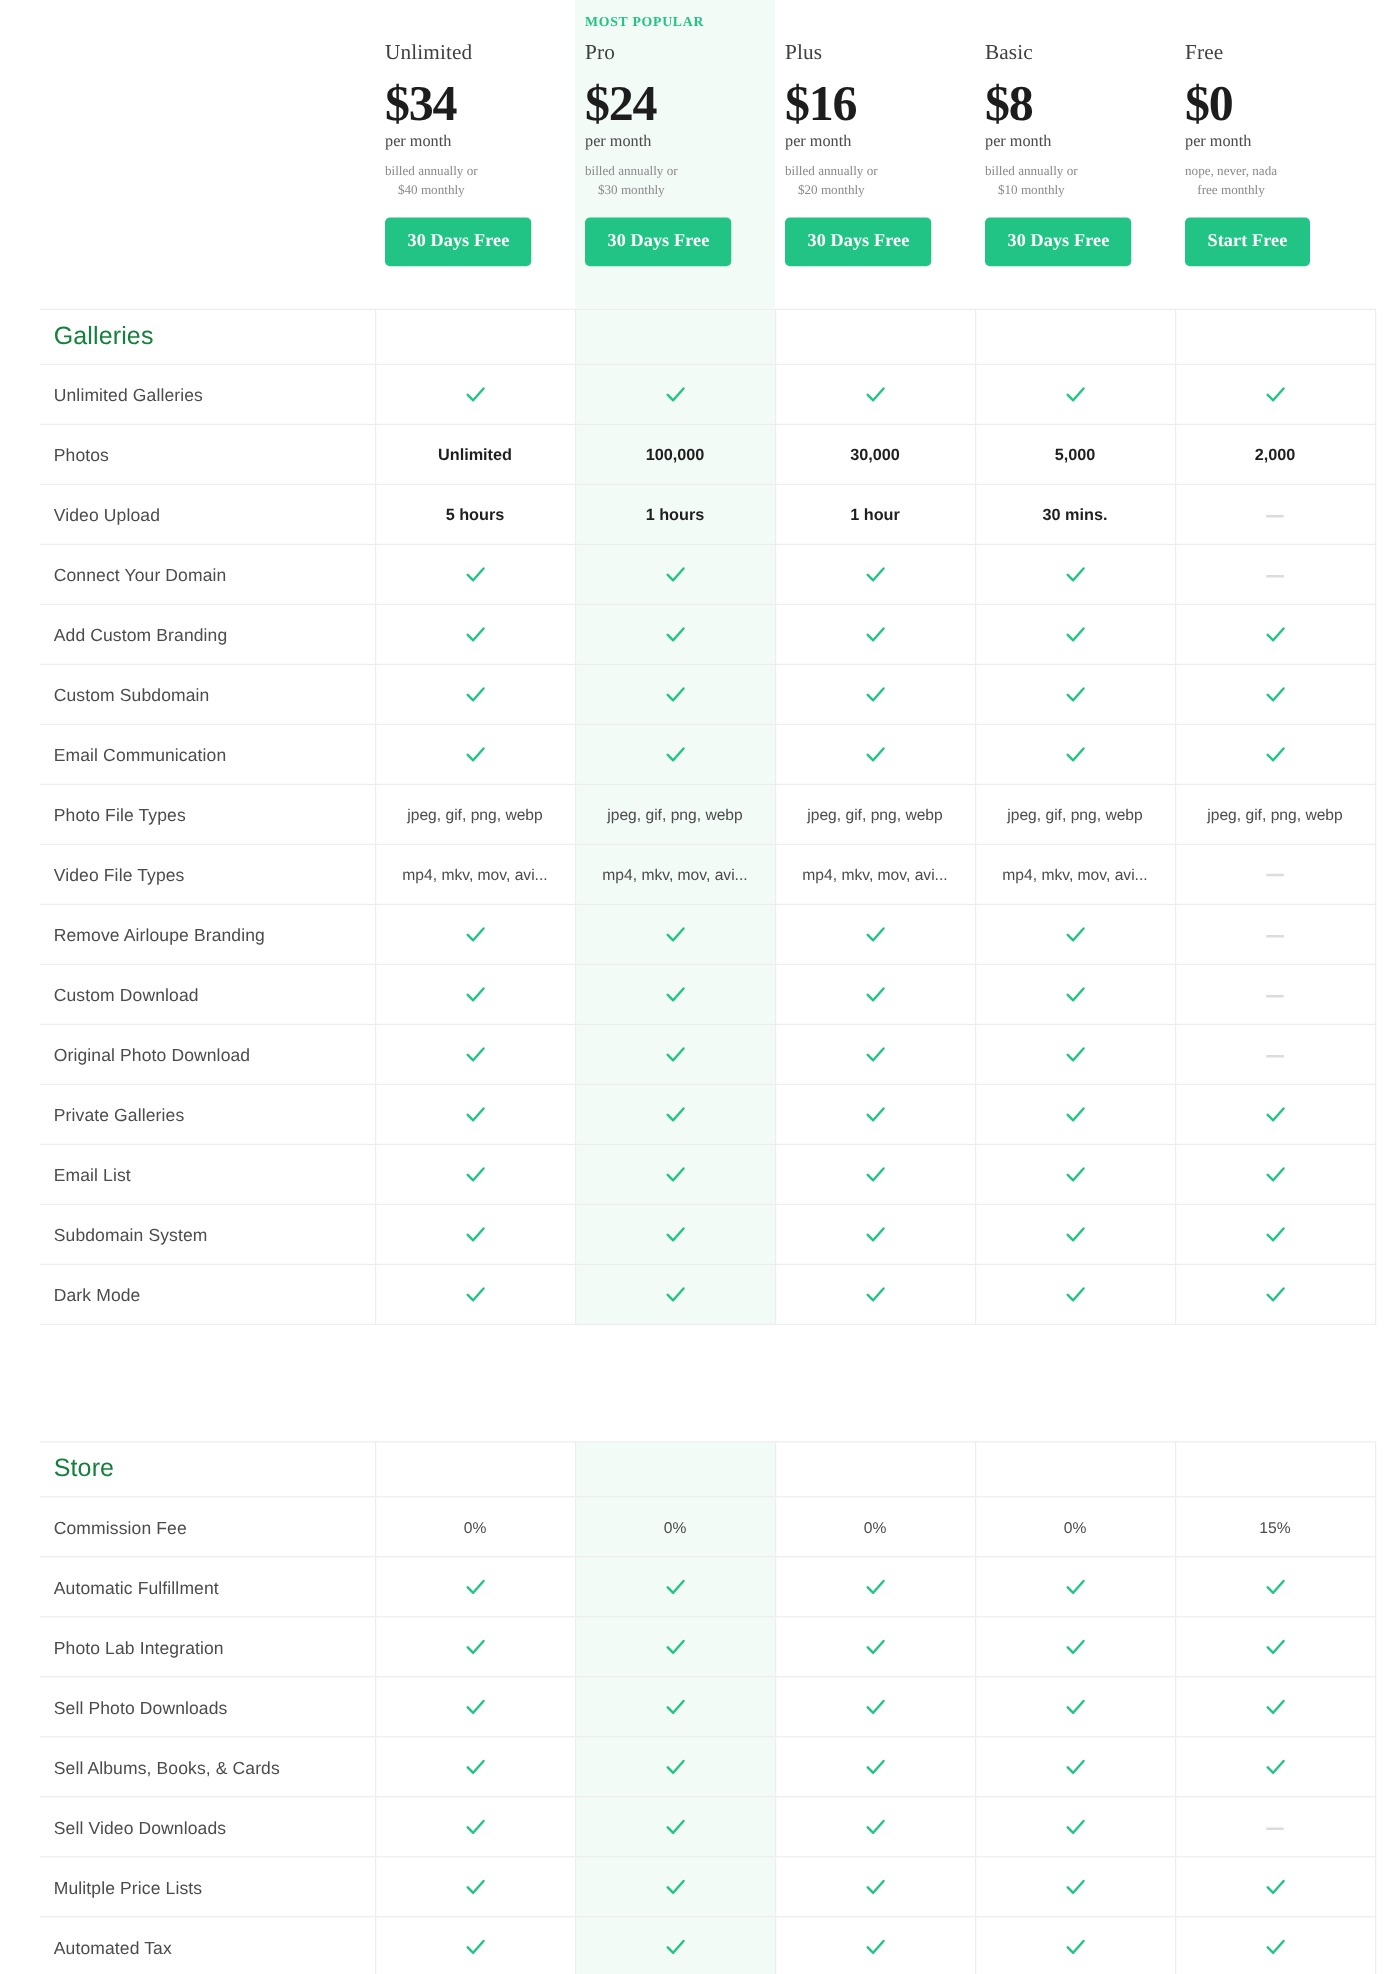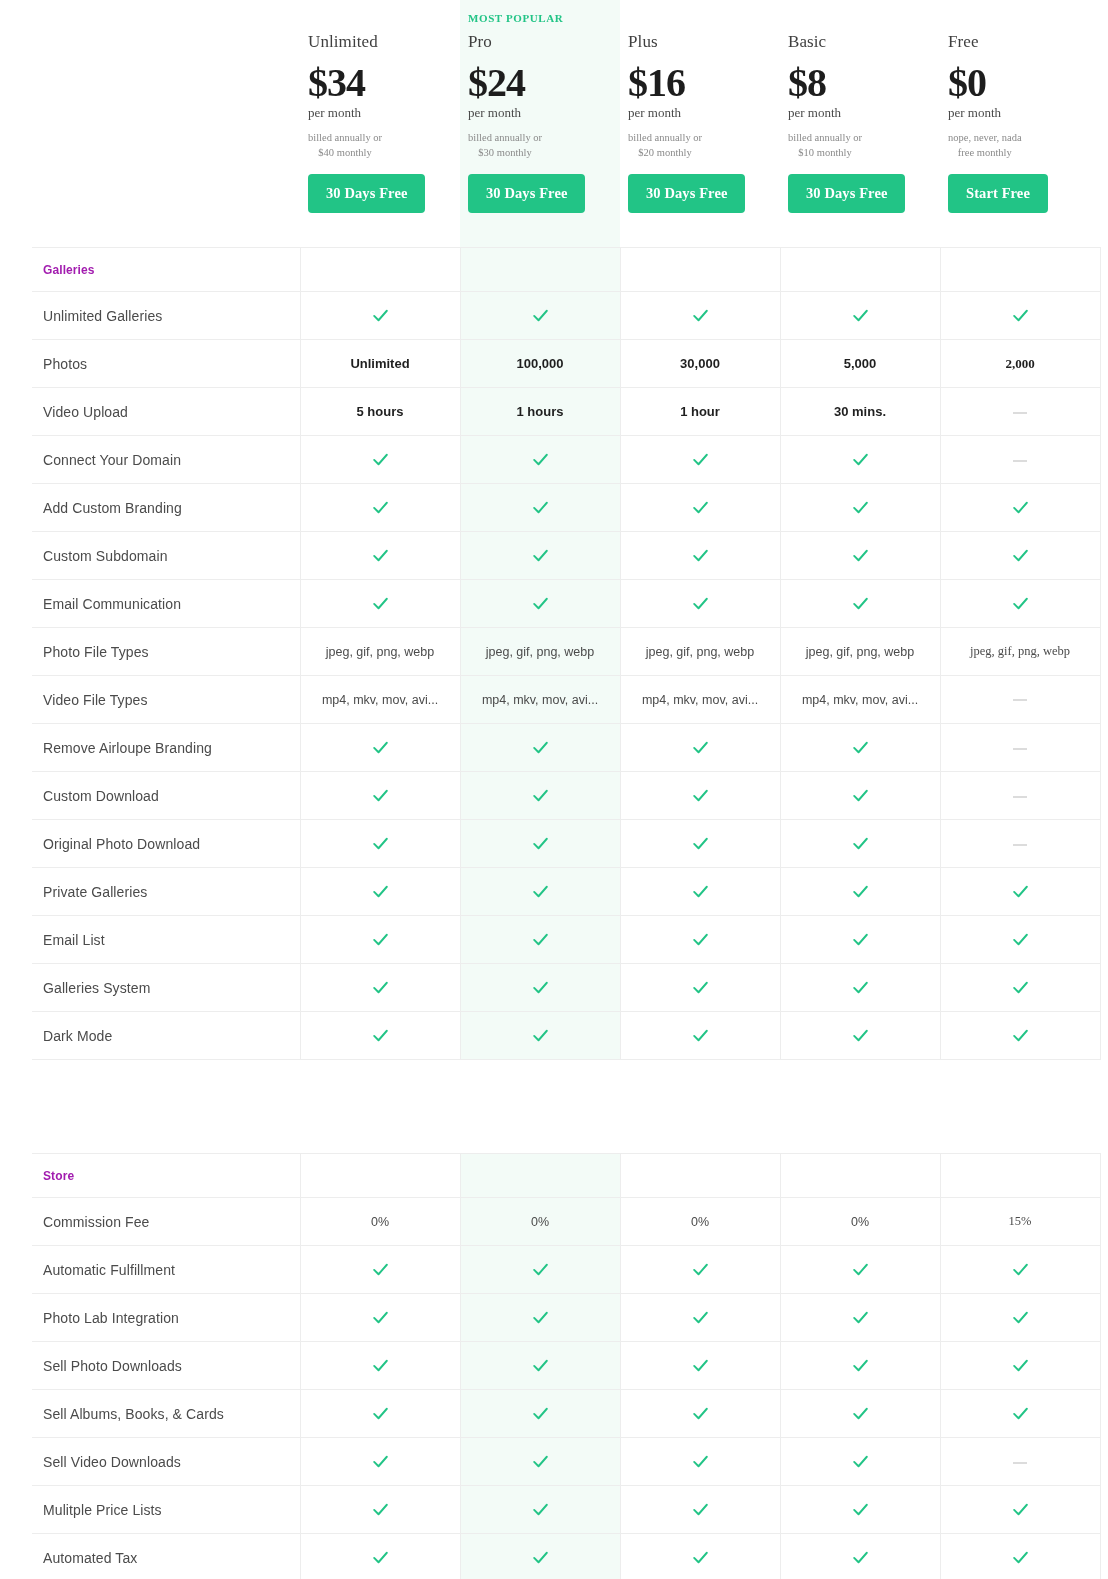--- a/index.html
+++ b/index.html
@@ -98,34 +98,34 @@
   }
   td.cell-label {
     padding-left: 11px;
     font-size: 14px;
     color: #4b4b4b;
     letter-spacing: .1px;
     border-bottom: 1px solid #ededed;
     text-align: left;
   }
   td.cell-label.section {
-    font-weight: bold;
-    color: #a21caf;
-    font-size: 12px;
+    font-weight: normal;
+    color: #15803d;
+    font-size: 20px;
   }
   td.cell-val {
     text-align: center;
     border-left: 1px solid #ededed;
     font-size: 13px;
     font-weight: bold;
     color: #1f1f1f;
   }
   td.cell-val.plain { font-weight: 400; color: #4b4b4b; font-size: 12.5px; }
   td.cell-val.highlight { background: #f3fbf7; }
-  td.cell-val.last { border-right: 1px solid #ededed; font-family: Liberation Serif, serif; }
+  td.cell-val.last { border-right: 1px solid #ededed; }
 
   tr.section-row td { height: 44px; }
   tr.section-row td.cell-val { border-bottom: 1px solid #ededed; }
 
   .check {
     display: inline-block;
     width: 19px; height: 19px;
     vertical-align: middle;
   }
   .dash {
@@ -426,21 +426,21 @@
                 <polyline points="4,12.5 9.5,18 20,6"></polyline>
               </svg></span></td>
           <td class="cell-val"><span class="check"><svg viewBox="0 0 24 24" width="19" height="19" fill="none" stroke="#22c486" stroke-width="2.4" stroke-linecap="round" stroke-linejoin="round">
                 <polyline points="4,12.5 9.5,18 20,6"></polyline>
               </svg></span></td>
           <td class="cell-val last"><span class="check"><svg viewBox="0 0 24 24" width="19" height="19" fill="none" stroke="#22c486" stroke-width="2.4" stroke-linecap="round" stroke-linejoin="round">
                 <polyline points="4,12.5 9.5,18 20,6"></polyline>
               </svg></span></td>
         </tr>
         <tr>
-          <td class="cell-label">Galleries System</td>
+          <td class="cell-label">Subdomain System</td>
           <td class="cell-val"><span class="check"><svg viewBox="0 0 24 24" width="19" height="19" fill="none" stroke="#22c486" stroke-width="2.4" stroke-linecap="round" stroke-linejoin="round">
                 <polyline points="4,12.5 9.5,18 20,6"></polyline>
               </svg></span></td>
           <td class="cell-val highlight"><span class="check"><svg viewBox="0 0 24 24" width="19" height="19" fill="none" stroke="#22c486" stroke-width="2.4" stroke-linecap="round" stroke-linejoin="round">
                 <polyline points="4,12.5 9.5,18 20,6"></polyline>
               </svg></span></td>
           <td class="cell-val"><span class="check"><svg viewBox="0 0 24 24" width="19" height="19" fill="none" stroke="#22c486" stroke-width="2.4" stroke-linecap="round" stroke-linejoin="round">
                 <polyline points="4,12.5 9.5,18 20,6"></polyline>
               </svg></span></td>
           <td class="cell-val"><span class="check"><svg viewBox="0 0 24 24" width="19" height="19" fill="none" stroke="#22c486" stroke-width="2.4" stroke-linecap="round" stroke-linejoin="round">

